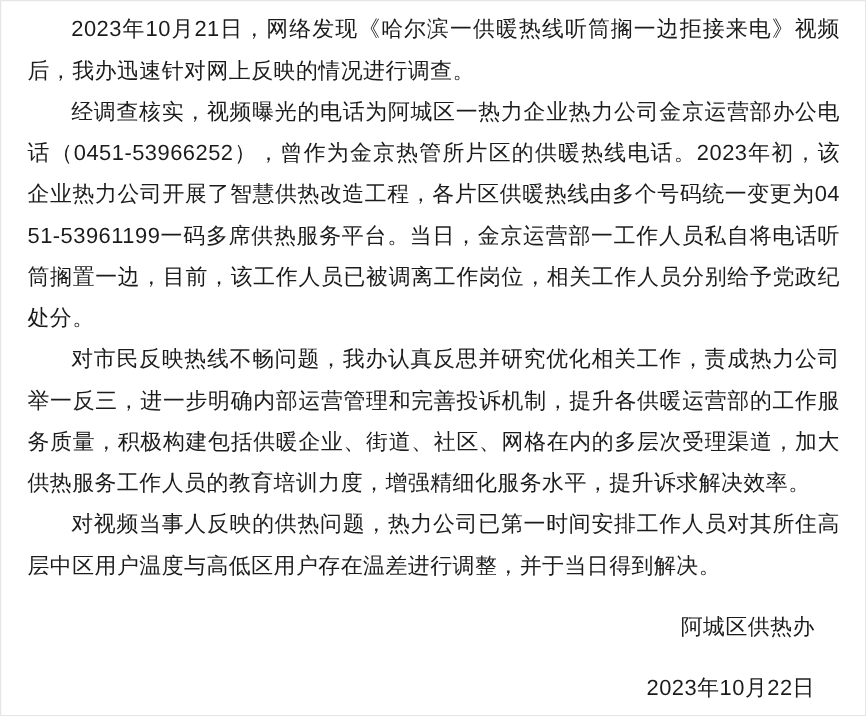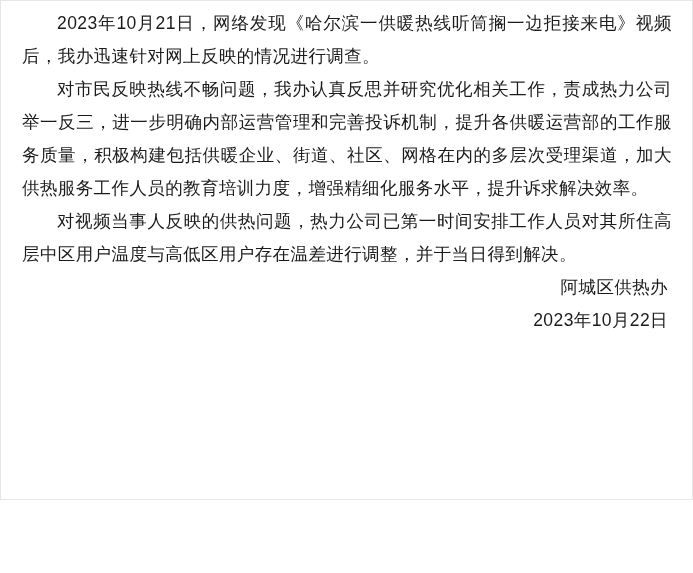--- a/index.html
+++ b/index.html
@@ -3,50 +3,51 @@
 <meta charset="utf-8">
 <style>
   html, body {
     margin: 0;
     padding: 0;
     background: #ffffff;
   }
   .page {
     position: relative;
     width: 693px;
-    height: 500px;
+    height: 573px;
     box-sizing: border-box;
     background: #ffffff;
     border: 1px solid #e6e6e6;
     padding: 6px 20px 0 21px;
     overflow: hidden;
     font-family: "Liberation Sans", "DejaVu Sans", sans-serif;
     font-size: 17.5px;
     line-height: 33px;
     color: #1b1b1b;
     font-weight: 500;
   }
   .para {
     margin: 0;
     text-indent: 2em;
     text-align: justify;
     text-justify: inter-ideograph;
     letter-spacing: 0.4px;
     word-break: break-all;
   }
   .sign-line {
-    margin: 0;
+    margin: 16px;
     text-align: right;
     text-indent: 0;
     letter-spacing: 0.4px;
     padding-right: 4px;
   }
 </style>
 </head>
 <body>
 
 <div class="page">
   <p class="para">2023年10月21日，网络发现《哈尔滨一供暖热线听筒搁一边拒接来电》视频后，我办迅速针对网上反映的情况进行调查。</p>
+  <p class="para">经调查核实，视频曝光的电话为阿城区一热力企业热力公司金京运营部办公电话（0451-53966252），曾作为金京热管所片区的供暖热线电话。2023年初，该企业热力公司开展了智慧供热改造工程，各片区供暖热线由多个号码统一变更为0451-53961199一码多席供热服务平台。当日，金京运营部一工作人员私自将电话听筒搁置一边，目前，该工作人员已被调离工作岗位，相关工作人员分别给予党政纪处分。</p>
   <p class="para">对市民反映热线不畅问题，我办认真反思并研究优化相关工作，责成热力公司举一反三，进一步明确内部运营管理和完善投诉机制，提升各供暖运营部的工作服务质量，积极构建包括供暖企业、街道、社区、网格在内的多层次受理渠道，加大供热服务工作人员的教育培训力度，增强精细化服务水平，提升诉求解决效率。</p>
   <p class="para">对视频当事人反映的供热问题，热力公司已第一时间安排工作人员对其所住高层中区用户温度与高低区用户存在温差进行调整，并于当日得到解决。</p>
   <p class="sign-line">阿城区供热办</p>
   <p class="sign-line">2023年10月22日</p>
 </div>
 
 </body></html>

